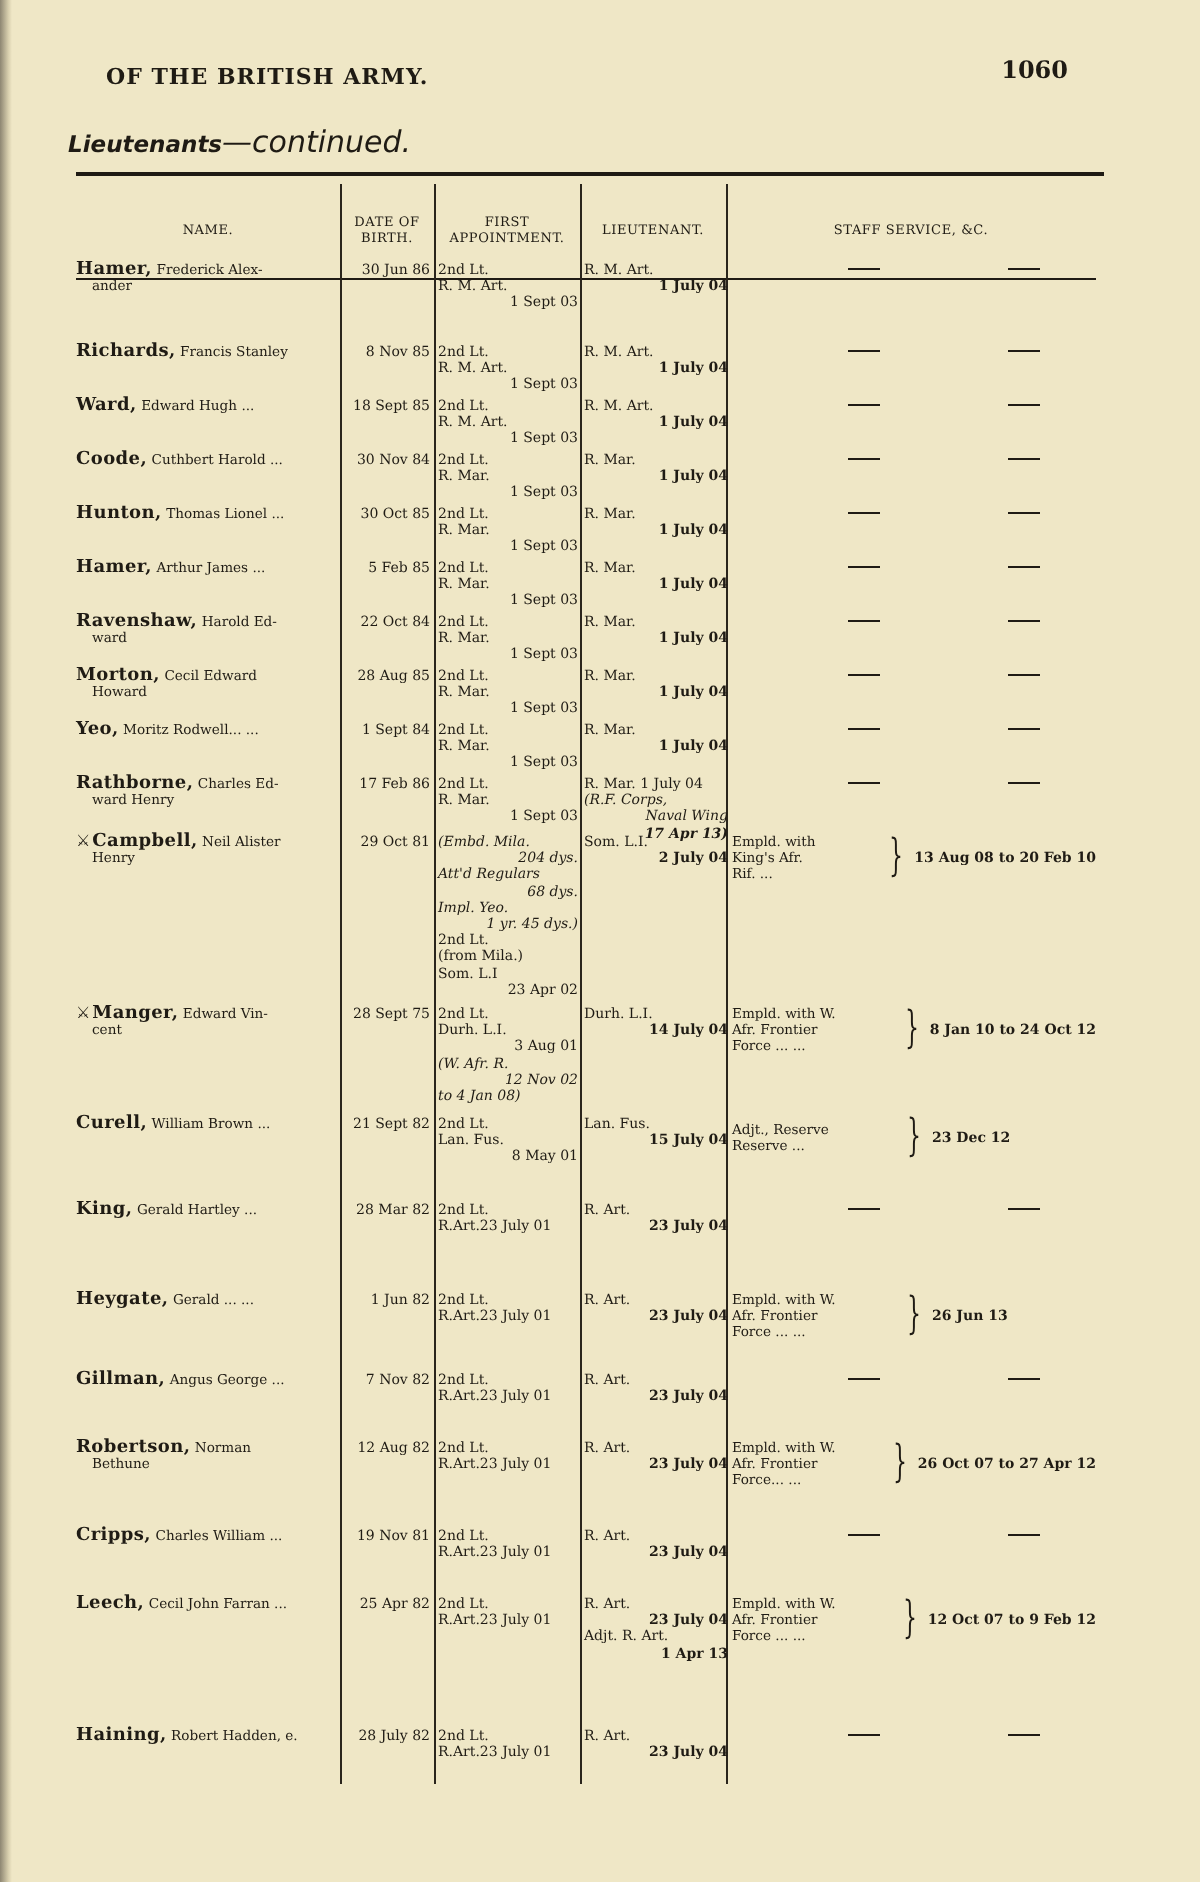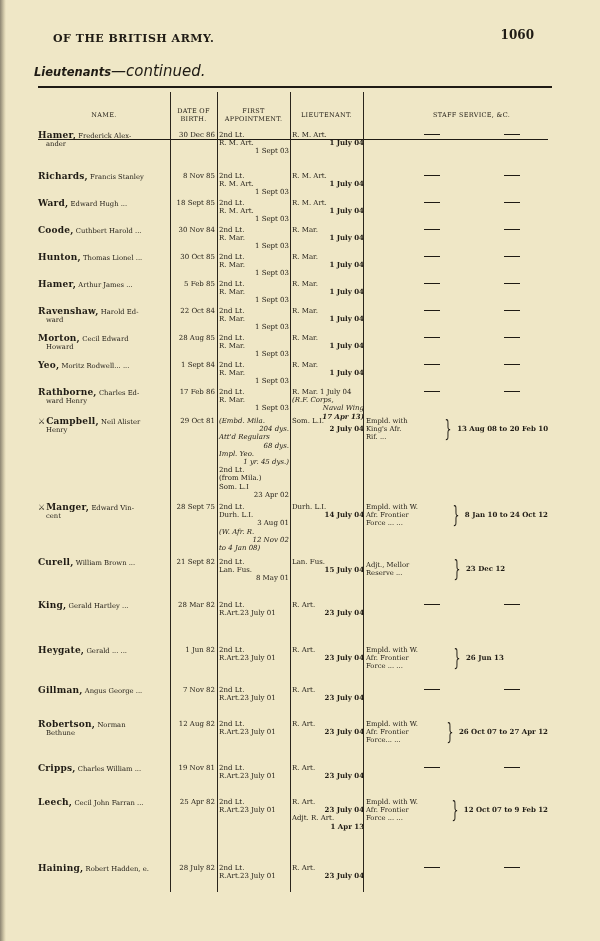--- a/index.html
+++ b/index.html
@@ -62,30 +62,30 @@
 <div class="section-title">
   <span class="bold">Lieutenants</span><span class="cont">—continued.</span>
 </div>
 
 <div class="table" id="tbl">
   <div class="top-rule"></div>
   <div class="th" style="left:0;width:132px;">Name.</div>
   <div class="th" style="left:132px;width:47px;">Date of Birth.</div>
   <div class="th" style="left:179px;width:73px;">First Appointment.</div>
   <div class="th" style="left:252px;width:73px;">Lieutenant.</div>
-  <div class="th" style="left:325px;width:185px;margin-left:16px;">Staff Service, &amp;c.</div>
+  <div class="th" style="left:325px;width:185px;">Staff Service, &amp;c.</div>
   <div class="head-rule"></div>
   <div class="vline" style="left:132px;top:6px;height:800px;"></div>
   <div class="vline" style="left:179px;top:6px;height:800px;"></div>
   <div class="vline" style="left:252px;top:6px;height:800px;"></div>
   <div class="vline" style="left:325px;top:6px;height:800px;"></div>
   <div id="rows">
       <div class="row" style="top: 45px;">
         <div class="c c-name"><span class="surname">Hamer,</span> <span class="given">Frederick Alex-</span><span class="cont-line">ander</span></div>
-        <div class="c c-dob">30 Dec 86</div>
+        <div class="c c-dob">30 Jun 86</div>
         <div class="c c-first">
           <span class="ln">2nd Lt.</span>
           <span class="ln">R. M. Art.</span>
           <span class="ln r">1 Sept 03</span>
         </div>
         <div class="c c-lt">
           <span class="ln">R. M. Art.</span>
           <span class="ln r b">1 July 04</span>
         </div>
         <div class="c c-staff">
@@ -314,21 +314,21 @@
           <span class="ln">Lan. Fus.</span>
           <span class="ln r">8 May 01</span>
         </div>
         <div class="c c-lt">
           <span class="ln">Lan. Fus.</span>
           <span class="ln r b">15 July 04</span>
         </div>
         <div class="c c-staff">
           <div class="staff-block">
             <div class="staff-left">
-              <span class="ln">Adjt., Mellor</span>
+              <span class="ln">Adjt., Reserve</span>
               <span class="ln">Reserve ...</span>
             </div>
             <span class="brace">}</span>
             <span class="staff-right">23 Dec 12</span>
           </div>
         </div>
       </div>
       <div class="row" style="top: 515px;">
         <div class="c c-name"><span class="surname">King,</span> <span class="given">Gerald Hartley ...</span></div>
         <div class="c c-dob">28 Mar 82</div>

